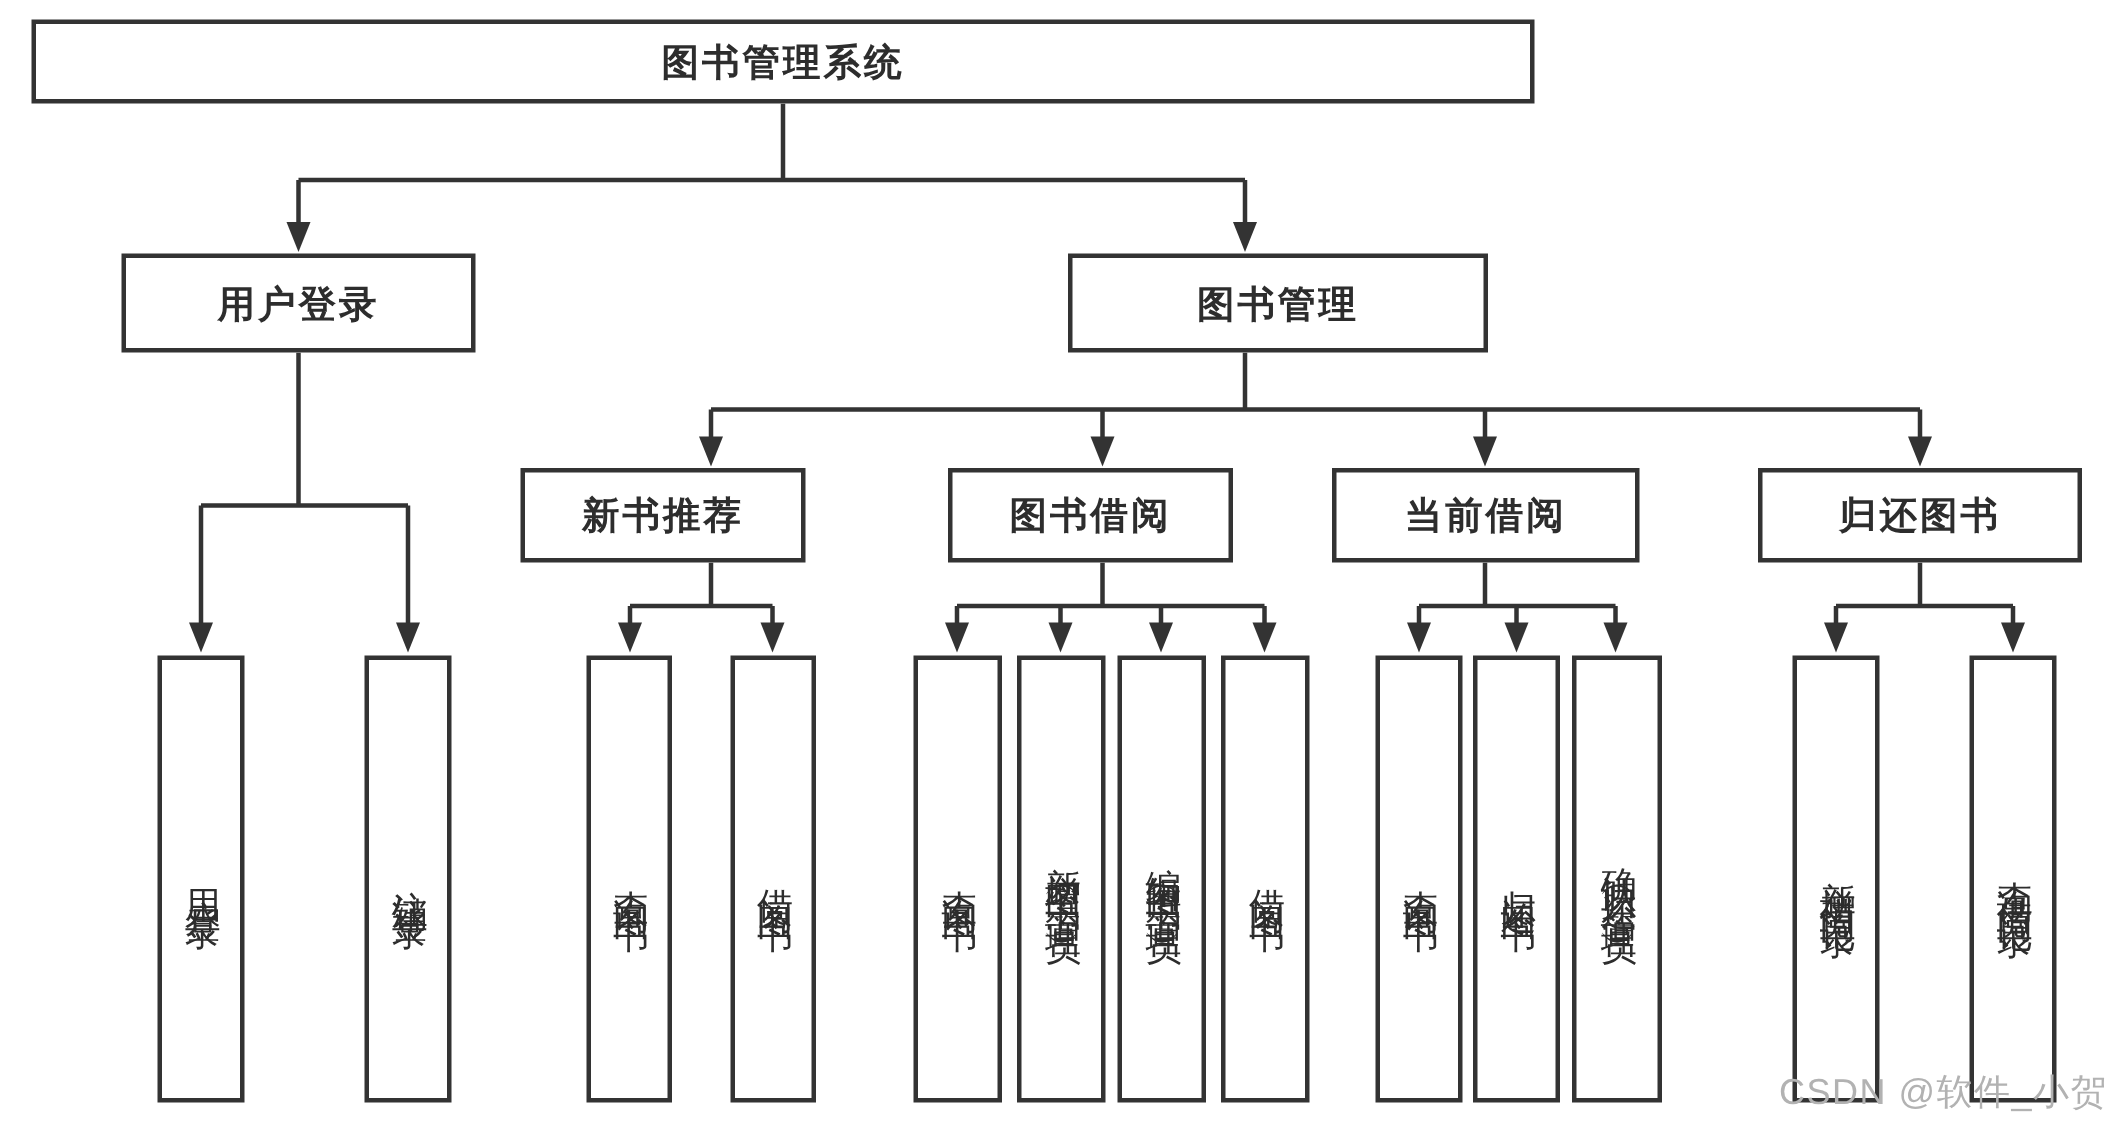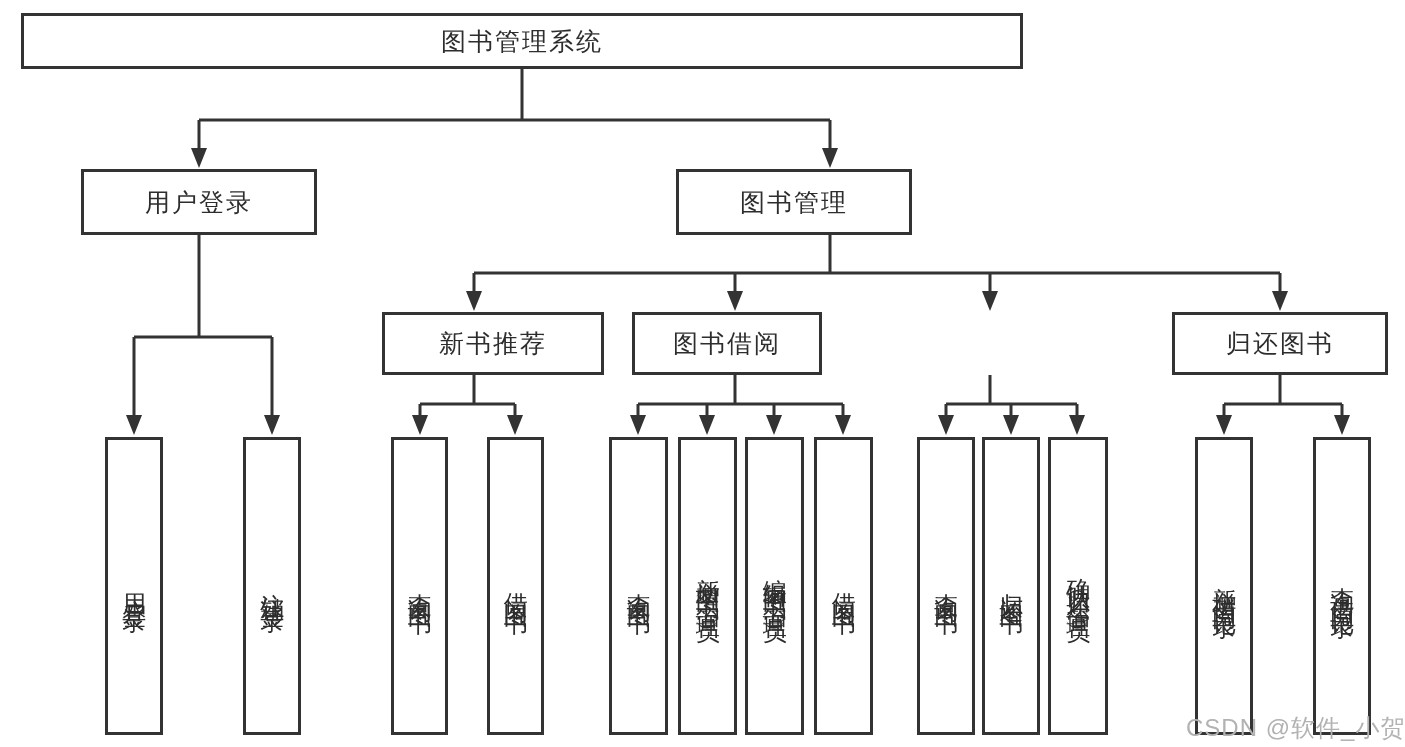--- a/index.html
+++ b/index.html
@@ -35,20 +35,21 @@
     color: var(--text);
     display: flex;
     align-items: center;
     justify-content: center;
     z-index: 2;
   }
   .hlabel {
     font-size: 25px;
     letter-spacing: 2px;
     white-space: nowrap;
+    font-weight: bold;
   }
   .vlabel {
     writing-mode: vertical-lr;
     text-orientation: mixed;
     font-size: 24px;
     letter-spacing: 6px;
     line-height: 1.1;
     white-space: nowrap;
   }
   .watermark {
@@ -102,29 +103,32 @@
     <polygon class="arrow" points="1334,415 1350,415 1342,435"></polygon>
   </svg>
 
   <div class="node" style="left:21px; top:13px; width:1002px; height:56px">
     <span class="hlabel">图书管理系统</span>
   </div>
 
   <div class="node" style="left:81px; top:169px; width:236px; height:66px">
     <span class="hlabel">用户登录</span>
   </div>
-  <div class="node" style="left:676px; top:169px; width:236px; height:66px">
+  <div class="node" style="left:712px; top:169px; width:280px; height:66px">
     <span class="hlabel">图书管理</span>
   </div>
 
-  <div class="node" style="left:382px; top:312px; width:222px; height:63px">
+  <div class="node" style="left:347px; top:312px; width:190px; height:63px">
     <span class="hlabel">新书推荐</span>
   </div>
   <div class="node" style="left:632px; top:312px; width:190px; height:63px">
     <span class="hlabel">图书借阅</span>
+  </div>
+  <div class="node" style="left:888px; top:312px; width:205px; height:63px">
+    <span class="hlabel">当前借阅</span>
   </div>
   <div class="node" style="left:1172px; top:312px; width:216px; height:63px">
     <span class="hlabel">归还图书</span>
   </div>
 
   <div class="node" style="left:105px; top:437px; width:58px; height:298px">
     <span class="vlabel">用户登录</span>
   </div>
   <div class="node" style="left:243px; top:437px; width:58px; height:298px">
     <span class="vlabel">注销登录</span>

